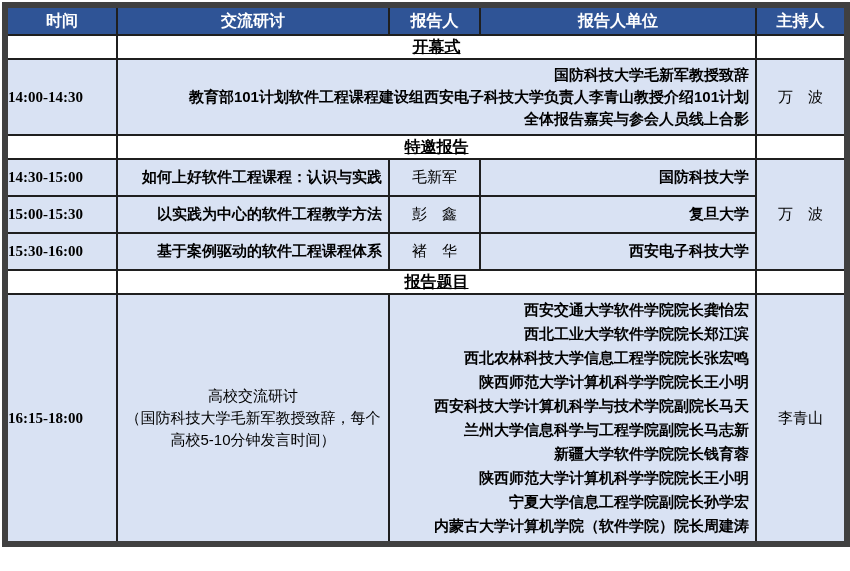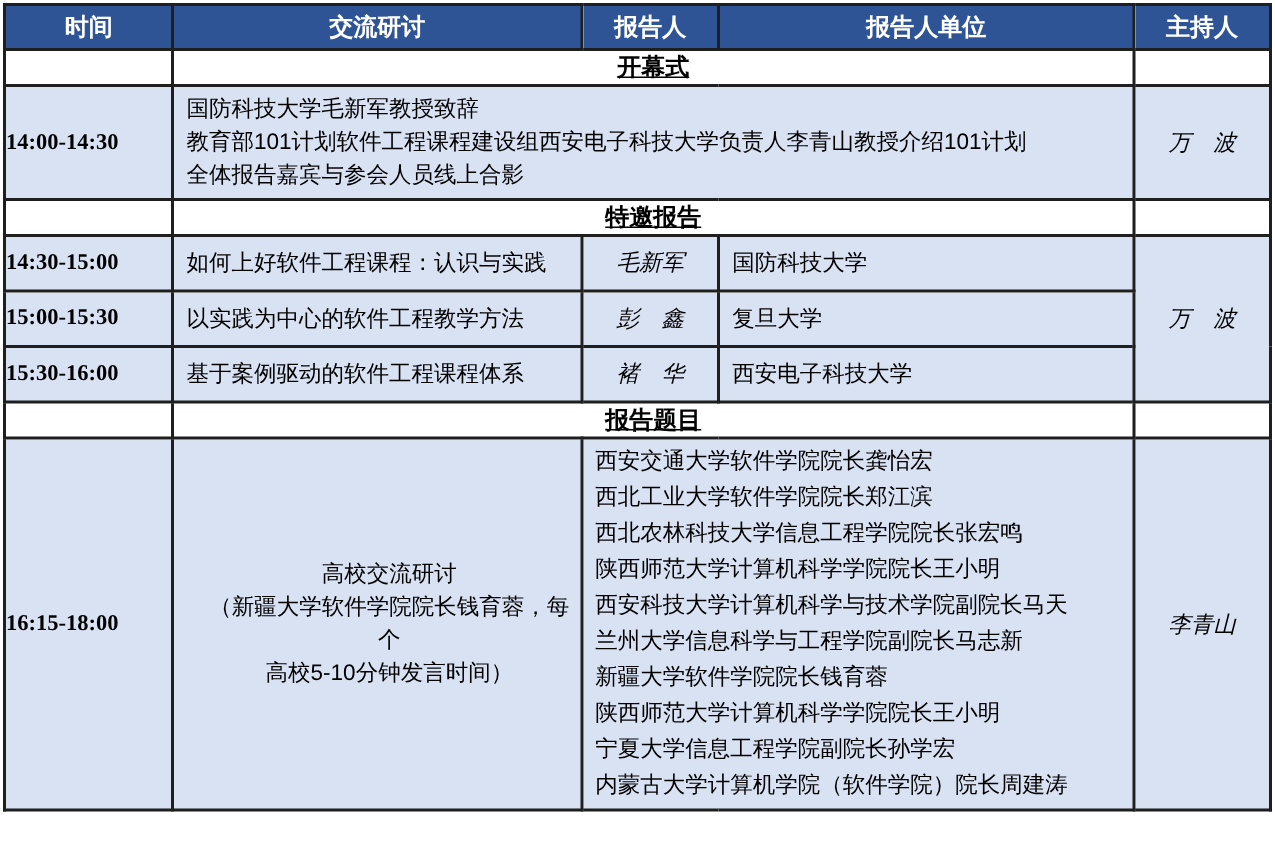--- a/index.html
+++ b/index.html
@@ -5,21 +5,21 @@
   html,body{margin:0;padding:0;}
   body{
     width:850px;height:571px;background:#ffffff;
     font-family:"Liberation Sans","DejaVu Sans",sans-serif;
     color:#000;
   }
   .wrap{padding:2px 2px 0 2px;}
   table{
     border-collapse:collapse;table-layout:fixed;
     width:846px;height:478px;
-    border:2px solid #404040;
+    border:6px solid #404040;
   }
   td,th{
     border:2px solid #1f1f1f;
     background:#D9E2F3;
     font-size:15px;
     vertical-align:middle;
     overflow:hidden;
     padding:0;
   }
   th{
@@ -30,24 +30,24 @@
   tr.section-row{height:24px;}
   tr.section-row td{
     background:#ffffff;font-weight:bold;font-size:16px;text-align:center;text-decoration:underline;
   }
   tr.opening-row{height:76px;}
   tr.invited-row{height:37px;margin-top:14px;}
   .time{
     font-family:"Liberation Serif","DejaVu Serif",serif;
     font-weight:bold;text-align:left;font-size:15px;
   }
-  .left{text-align:left;padding:3px 6px 3px 8px;}
-  .center{text-align:center;font-style:italic;}
+  .left{text-align:right;padding:3px 6px 3px 8px;font-weight:bold;}
+  .center{text-align:center;}
   .lines div{line-height:22px;}
-  .title-lines div{line-height:22px;text-align:center;margin-left:16px;}
+  .title-lines div{line-height:22px;text-align:center;}
   .participants div{line-height:24px;}
 </style>
 </head>
 <body>
 
 <div class="wrap">
   <table>
     <colgroup>
       <col style="width:112px">
       <col style="width:272px">
@@ -110,21 +110,21 @@
     <tr class="section-row">
       <td></td>
       <td colspan="3">报告题目</td>
       <td></td>
     </tr>
 
     <tr>
       <td class="time">16:15-18:00</td>
       <td class="title-lines">
         <div>高校交流研讨</div>
-        <div>（新疆大学软件学院院长钱育蓉，每个</div>
+        <div>（国防科技大学毛新军教授致辞，每个</div>
         <div>高校5-10分钟发言时间）</div>
       </td>
       <td colspan="2" class="left participants">
         <div>西安交通大学软件学院院长龚怡宏</div>
         <div>西北工业大学软件学院院长郑江滨</div>
         <div>西北农林科技大学信息工程学院院长张宏鸣</div>
         <div>陕西师范大学计算机科学学院院长王小明</div>
         <div>西安科技大学计算机科学与技术学院副院长马天</div>
         <div>兰州大学信息科学与工程学院副院长马志新</div>
         <div>新疆大学软件学院院长钱育蓉</div>

